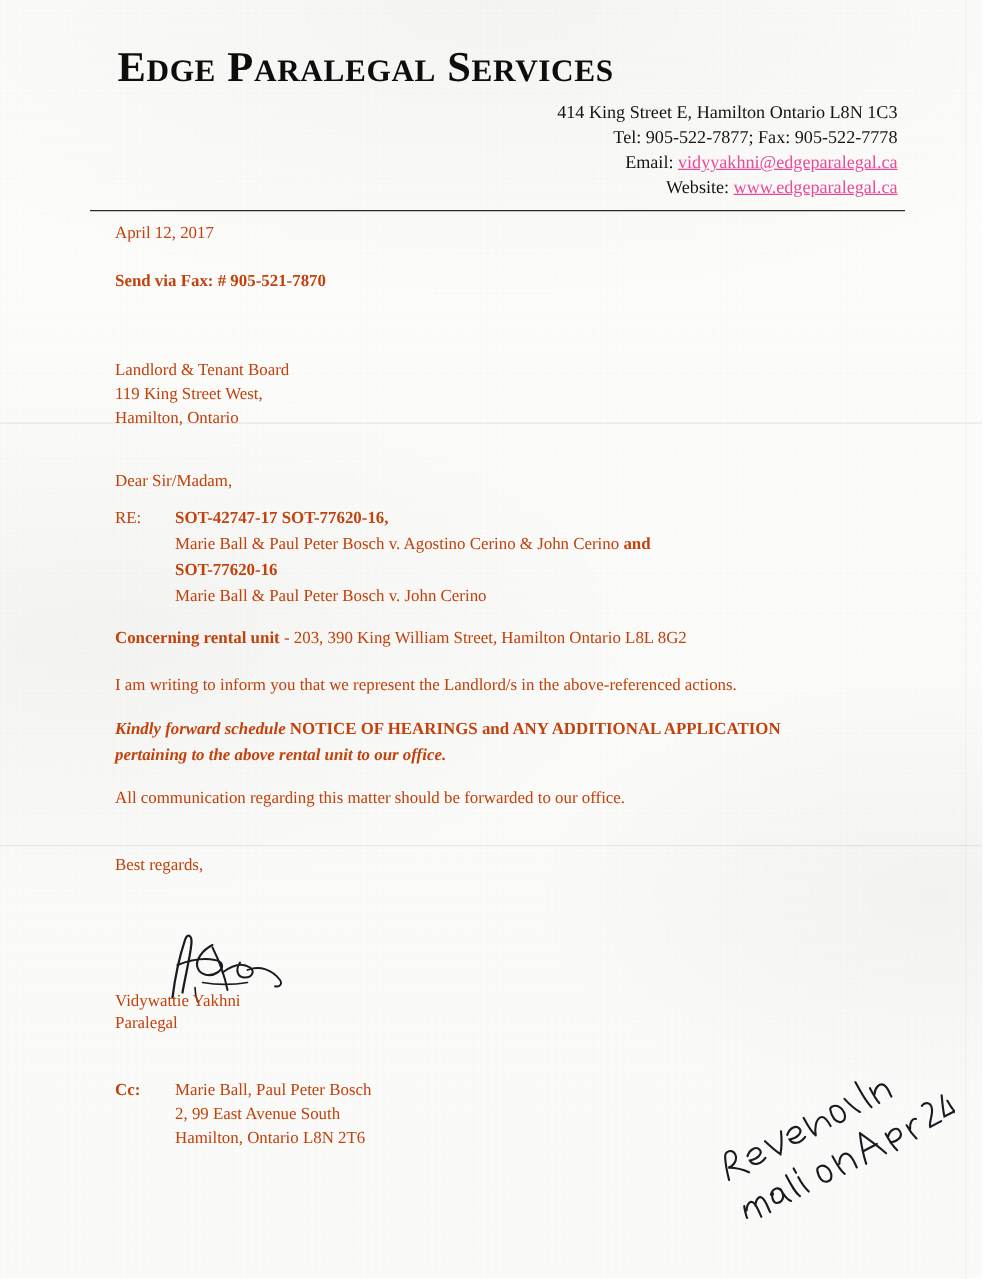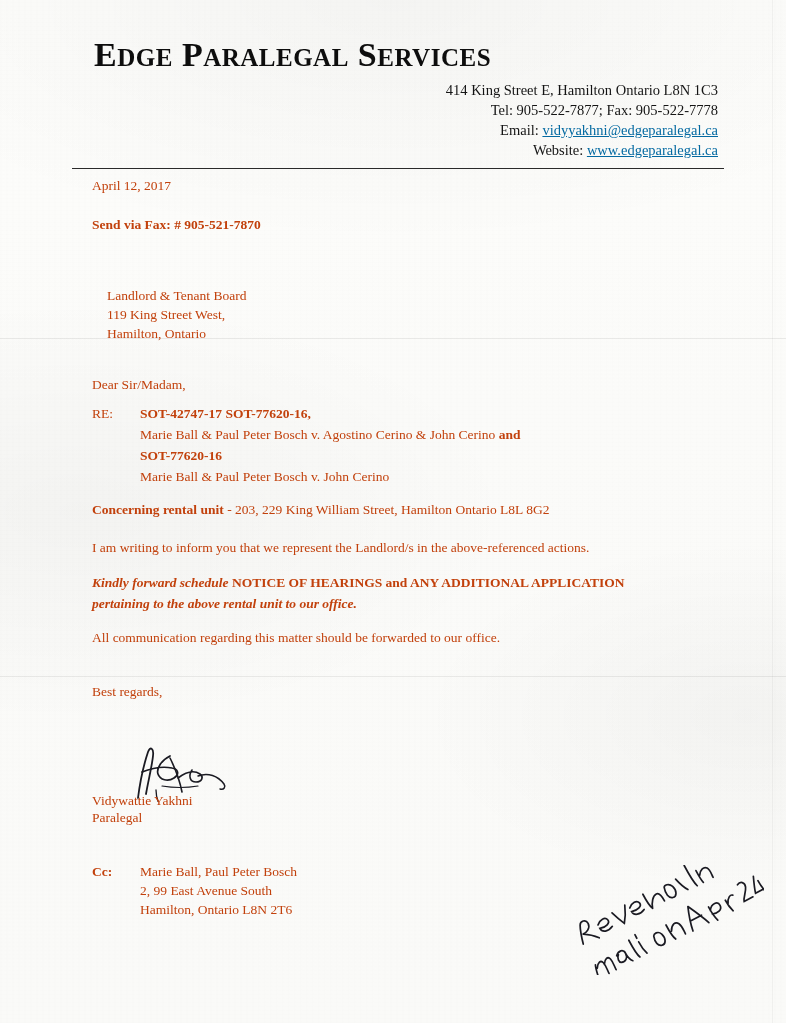--- a/index.html
+++ b/index.html
@@ -80,21 +80,21 @@
     position: absolute;
     right: 68px;
     top: 80px;
     text-align: right;
     font-size: 14.5px;
     line-height: 20px;
     color: #141414;
   }
   .letterhead-contact a,
   .letterhead-contact .link {
-    color: #0369a1;
+    color: #ec4899;
     text-decoration: underline;
   }
 
   .rule {
     position: absolute;
     left: 72px;
     right: 62px;
     top: 168px;
     height: 1px;
     background: #2a2a2a;
@@ -106,21 +106,21 @@
     font-size: 13.5px;
     line-height: 19px;
     color: #c2410c;
   }
   .b { font-weight: bold; }
   .bi { font-weight: bold; font-style: italic; }
 
   #date-line      { left: 92px; top: 176px; }
   #fax-line       { left: 92px; top: 215px; font-weight: bold; font-size: 13.5px; }
 
-  #recipient      { left: 92px; top: 286px; margin-left: 15px; }
+  #recipient      { left: 92px; top: 286px; }
   #recipient div  { white-space: nowrap; }
 
   #salutation     { left: 92px; top: 375px; }
 
   #re-block       { left: 92px; top: 404px; width: 620px; text-decoration: underline; }
   #re-block .re-label {
     display: inline-block;
     width: 48px;
     vertical-align: top;
     font-weight: normal;
@@ -242,21 +242,21 @@
     <span class="re-label">RE:</span><span class="re-body">
       <div class="b">SOT-42747-17 SOT-77620-16,</div>
       <div><span>Marie Ball &amp; Paul Peter Bosch v. Agostino Cerino &amp; John Cerino </span><span class="b">and</span></div>
       <div class="b">SOT-77620-16</div>
       <div>Marie Ball &amp; Paul Peter Bosch v. John Cerino</div>
     </span>
   </div>
 
   <div class="blk" id="concerning">
     <span class="b">Concerning rental unit</span>
-    <span>- 203, 229 King William Street, Hamilton Ontario L8L 8G2</span>
+    <span>- 203, 390 King William Street, Hamilton Ontario L8L 8G2</span>
   </div>
 
   <div class="blk" id="para-1">I am writing to inform you that we represent the Landlord/s in the above-referenced actions.</div>
 
   <div class="blk" id="emphasis">
     <span class="bi">Kindly forward schedule </span><span class="b">NOTICE OF HEARINGS and ANY ADDITIONAL APPLICATION</span>
     <div class="bi">pertaining to the above rental unit to our office.</div>
   </div>
 
   <div class="blk" id="para-2">All communication regarding this matter should be forwarded to our office.</div>

